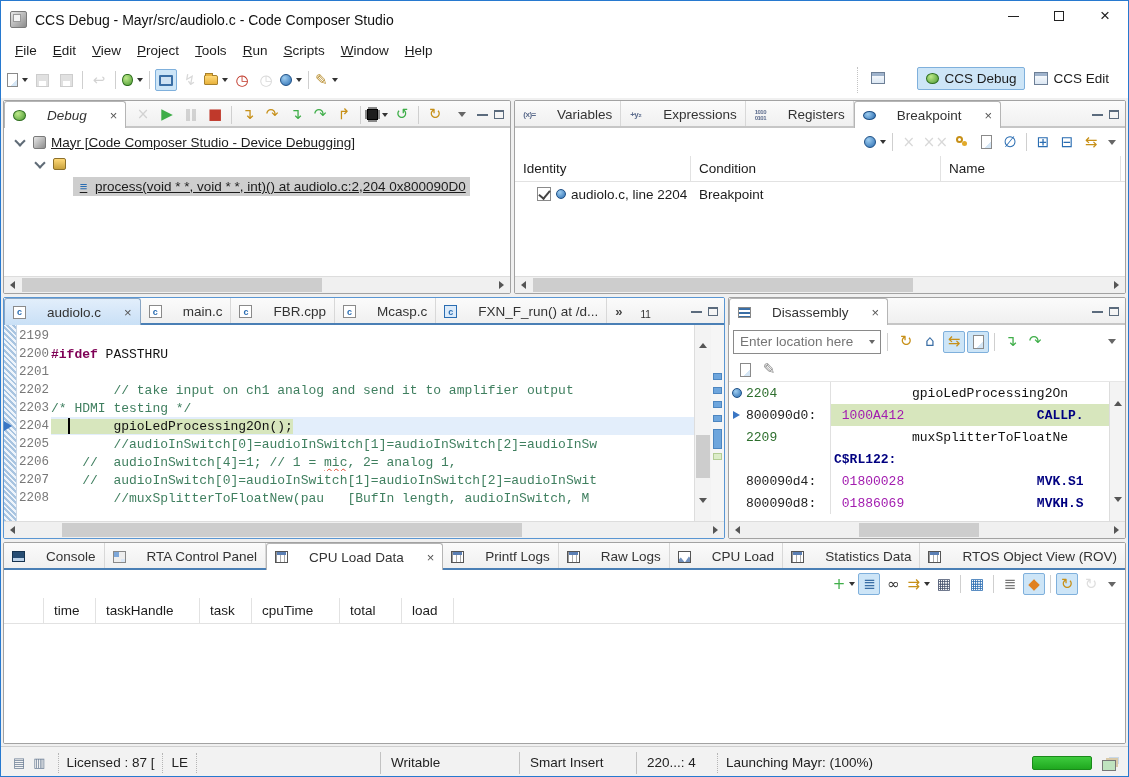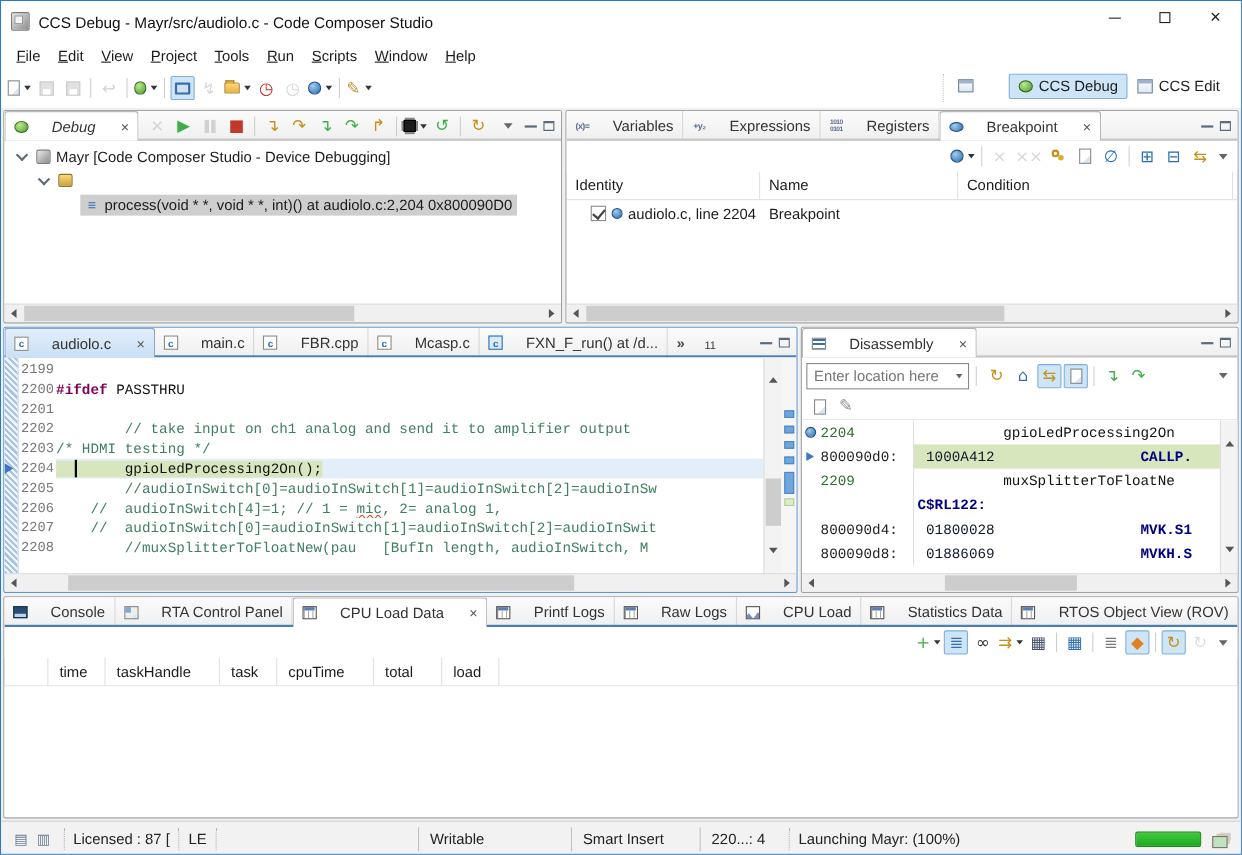--- a/index.html
+++ b/index.html
@@ -101,21 +101,21 @@
   .ic-chart { width:13px; height:12px; border:1px solid #555; background:#fff; position:relative; overflow:hidden;}
   .ic-chart::after{content:'';position:absolute;left:-2px;top:4px;width:16px;height:10px;background:#5b7fb4;clip-path:polygon(0 60%,25% 20%,50% 70%,75% 10%,100% 55%,100% 100%,0 100%);opacity:.85;}
   .ic-disasm { width:13px; height:11px; background:
      repeating-linear-gradient(#3a6ea5 0 2px,#fff 2px 4px); border:1px solid #888;}
   .ic-cfile,.ic-Cfile { width:11px; height:13px; background:#fff; border:1px solid #8a8a8a; color:#2a6db2; font-size:9px; font-weight:bold; display:inline-flex; align-items:center; justify-content:center; }
   .ic-Cfile { background:#dcebfa; border-color:#2a6db2; }
   .ic-cube { width:13px;height:13px;background:linear-gradient(135deg,#e8e8e8,#8c8c8c);border:1px solid #7a7a7a;border-radius:2px;}
   .ic-emu { width:12px;height:12px;background:linear-gradient(#ffd978,#c9a23c);border:1px solid #8d702a;border-radius:2px;}
   .ic-frame { color:#2a6db2; font-weight:bold; font-size:13px; }
   
-  #debug-tree { flex:1; padding-top:3px; overflow:hidden; background:#fff; }
+  #debug-tree { flex:1; padding-top:3px; overflow:hidden; background:#fff;text-decoration:underline; }
   .trow { height:22px; display:flex; align-items:center; gap:5px; white-space:nowrap; font-size:13.5px; }
   .trow .expander { width:8px; height:8px; border-right:2px solid #5f6b76; border-bottom:2px solid #5f6b76; transform:rotate(45deg); margin:0 4px 3px 4px; flex:none;}
   .trow .sel { background:#cecece; padding:2px 4px; display:flex; align-items:center; gap:5px; }
   
   .hscroll { height:17px; background:#f0f0f0; border-top:1px solid #ddd; position:relative; flex:none; }
   .hscroll .sbl,.hscroll .sbr { position:absolute; top:0; width:17px; height:16px; display:flex; align-items:center; justify-content:center; }
   .hscroll .sbl{left:0;} .hscroll .sbr{right:0;}
   .tri-l{width:0;height:0;border-top:4px solid transparent;border-bottom:4px solid transparent;border-right:5px solid #555;}
   .tri-r{width:0;height:0;border-top:4px solid transparent;border-bottom:4px solid transparent;border-left:5px solid #555;}
   .tri-u{width:0;height:0;border-left:4px solid transparent;border-right:4px solid transparent;border-bottom:5px solid #555;}
@@ -162,21 +162,21 @@
   #disasm-bar2 { height:24px; display:flex; align-items:center; padding:0 4px; gap:2px; border-bottom:1px solid #e6e6e6;}
   #disasm-body { flex:1; position:relative; overflow:hidden; font-family:"Liberation Mono","DejaVu Sans Mono",monospace; font-size:13px; background:#fff;}
   .drow { display:flex; height:22px; align-items:center; }
   .dicon { width:15px; flex:none; display:flex; align-items:center; justify-content:center; }
   .dgut { width:86px; flex:none; padding-left:2px; white-space:pre; }
   .dgut.line { color:var(--disasm_lineno); }
   .dgut.addr { color:#222; }
   .dcontent { flex:1; white-space:pre; overflow:hidden; border-left:1px solid #e0e0e0; padding-left:3px; height:100%; display:flex; align-items:center;}
   .drow.hl .dcontent { background:var(--exec_line_bg); }
   .dseg-src { color:#111; }
-  .dseg-bytes { color:#0f172a; }
+  .dseg-bytes { color:#a21caf; }
   .dseg-mn { color:var(--disasm_label); font-weight:bold; }
   .dseg-label { color:var(--disasm_label); font-weight:bold; }
   .pcarrow { width:0;height:0;border-top:4px solid transparent;border-bottom:4px solid transparent;border-left:7px solid #3a76c4; }
   #disasm-vscroll { position:absolute; right:0; top:0; bottom:0; width:16px; background:#f3f3f3; border-left:1px solid #ddd; }
   #disasm-vscroll .up{position:absolute;top:4px;left:4px;} #disasm-vscroll .dn{position:absolute;bottom:4px;left:4px;}
   
   #bottom-toolbar-row { height:28px; display:flex; align-items:center; justify-content:flex-end; padding-right:4px; background:#fff; }
   #cpu-grid-head { display:flex; height:26px; align-items:center; border-bottom:1px solid #e2e2e2; font-size:13.5px; flex:none;}
   #cpu-grid-head .hc { padding-left:10px; border-right:1px solid #e2e2e2; height:100%; display:flex; align-items:center;}
   #cpu-grid-body { flex:1; background:#fff; }
@@ -436,25 +436,25 @@
               <span class="tbtn">
                 <span class="tglyph" style="color: rgb(199, 144, 24);">⇆</span>
               </span>
             </span>
           <span class="chev"></span>
         </div>
         <div class="gridhead" id="bp-head">
             <span class="hc" style="width: 176px;">
               <span>Identity</span>
             </span>
+            <span class="hc" style="width: 250px;">
+              <span>Condition</span>
+            </span>
             <span class="hc" style="width: 180px;">
               <span>Name</span>
-            </span>
-            <span class="hc" style="width: 250px;">
-              <span>Condition</span>
             </span>
           </div>
         <div id="bp-rows" style="flex:1;">
             <div class="bprow">
               <span class="cell" style="width: 176px;">
                 <span class="cbx"></span>
                 <span class="bpdot"></span>
                 <span>audiolo.c, line 2204 (p</span>
               </span>
               <span class="cell" style="width: 180px;">

